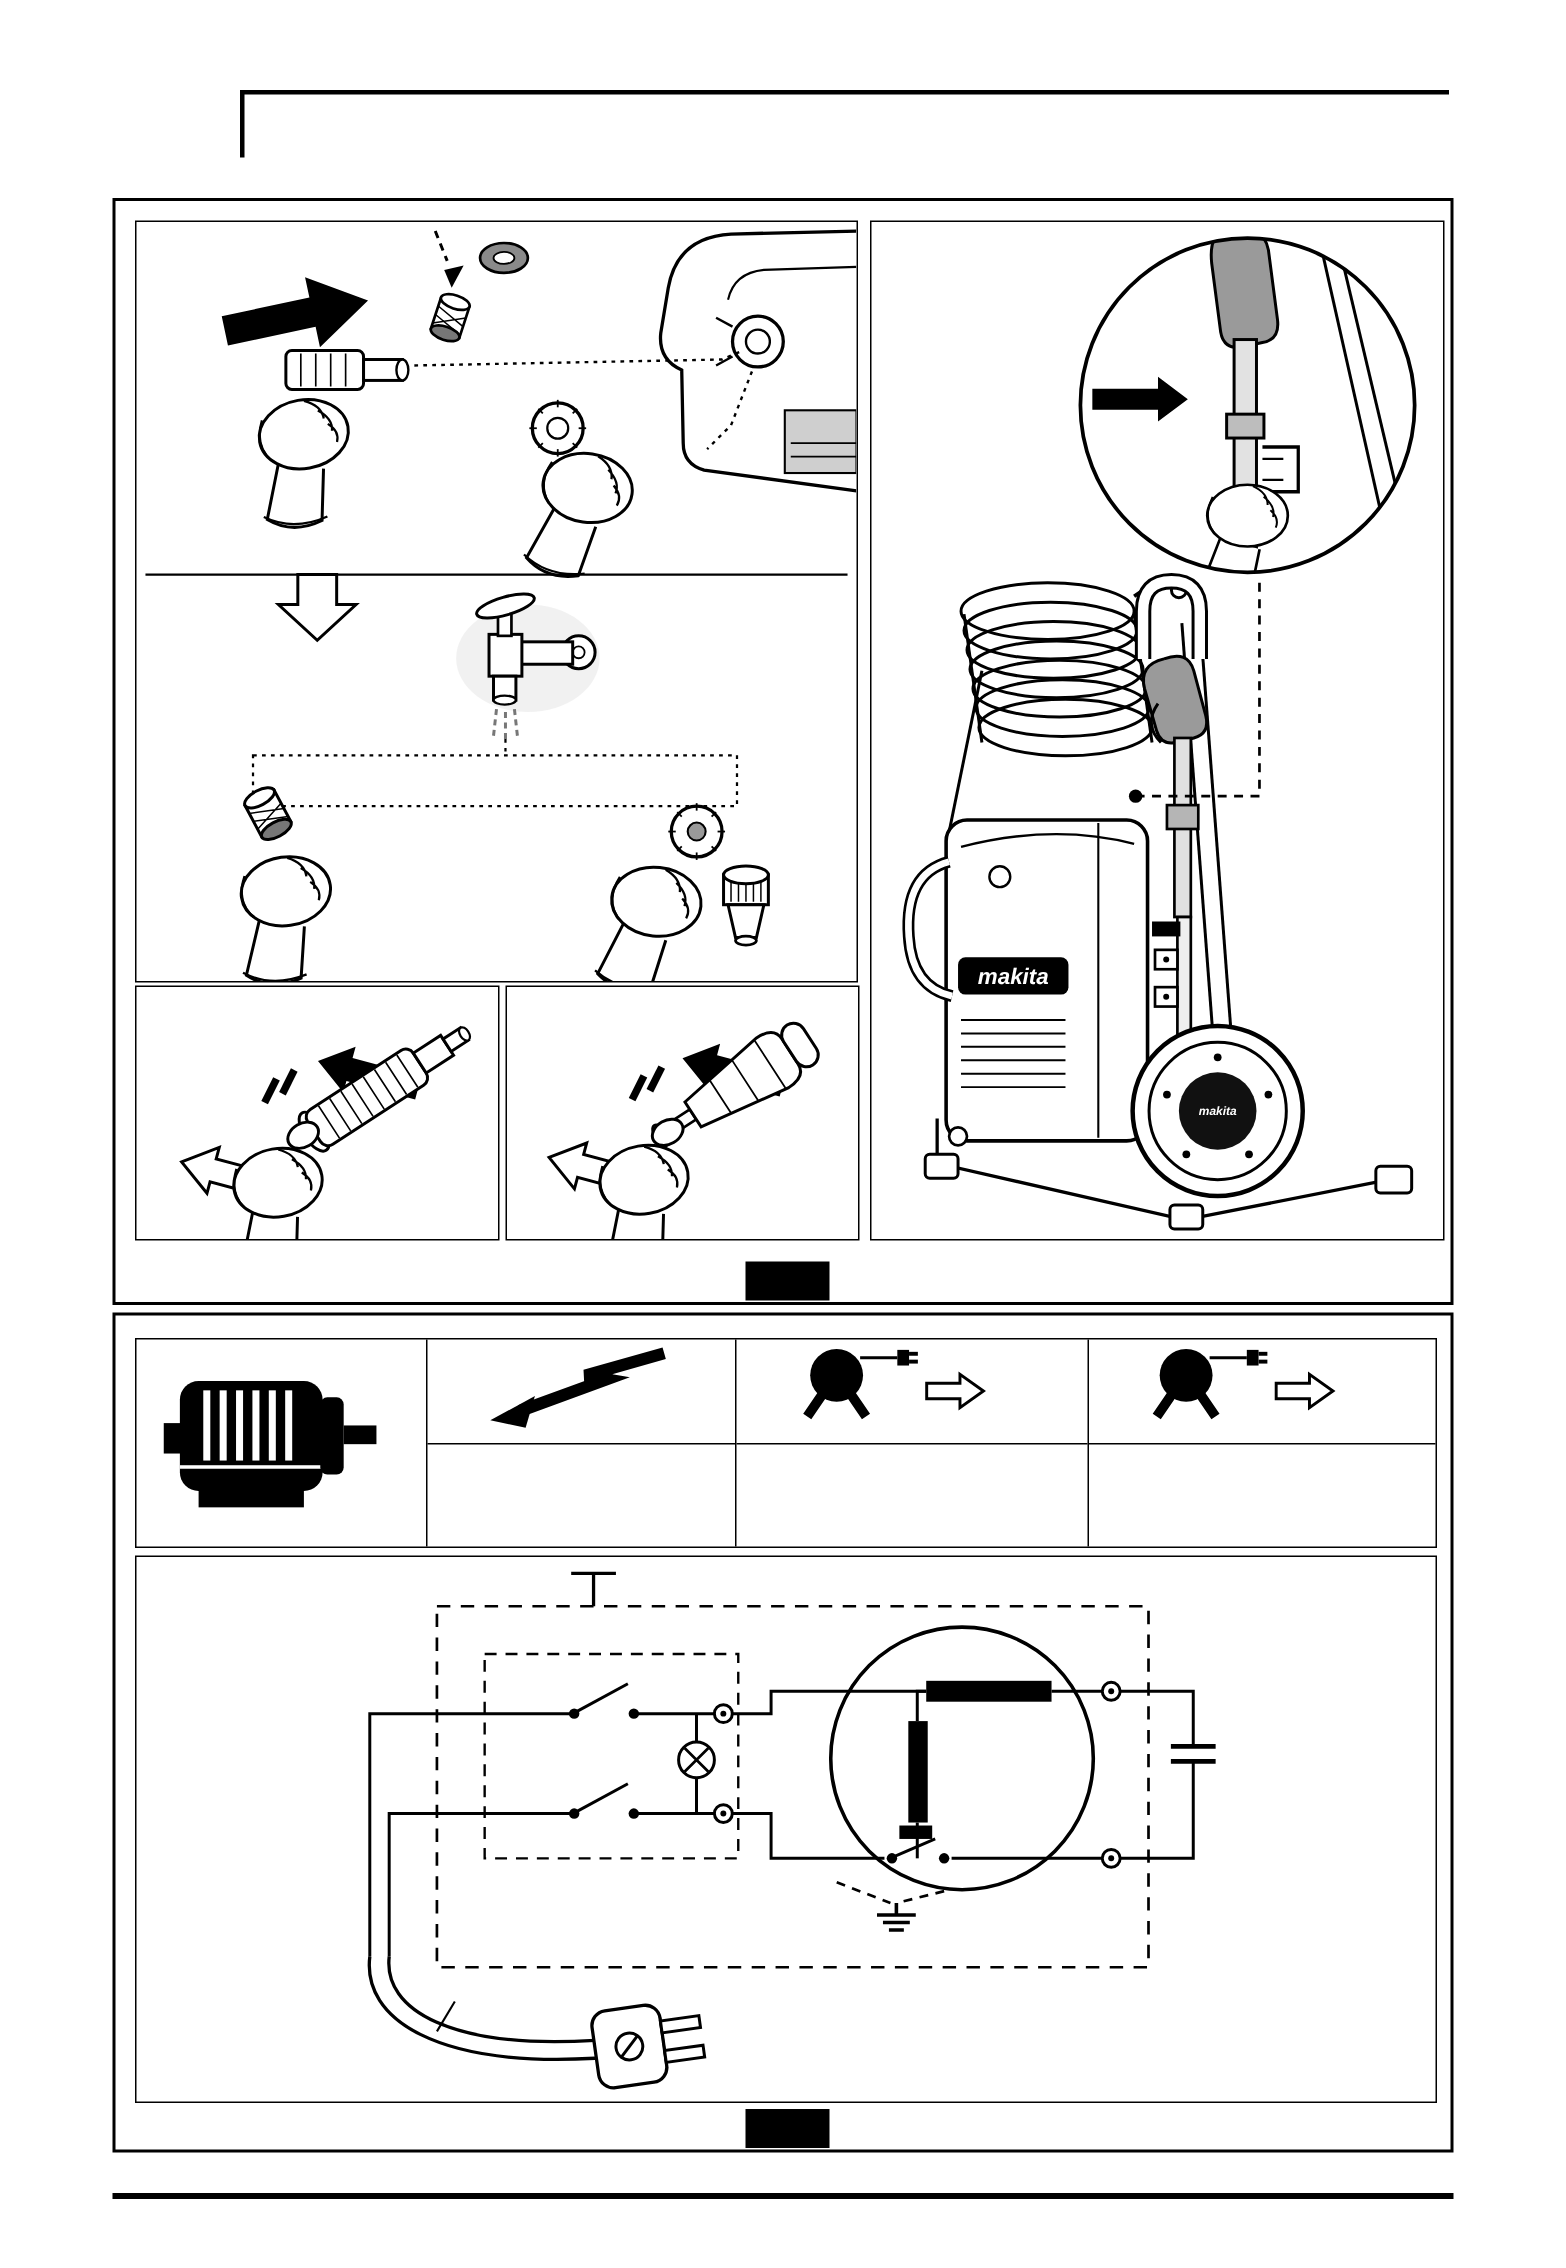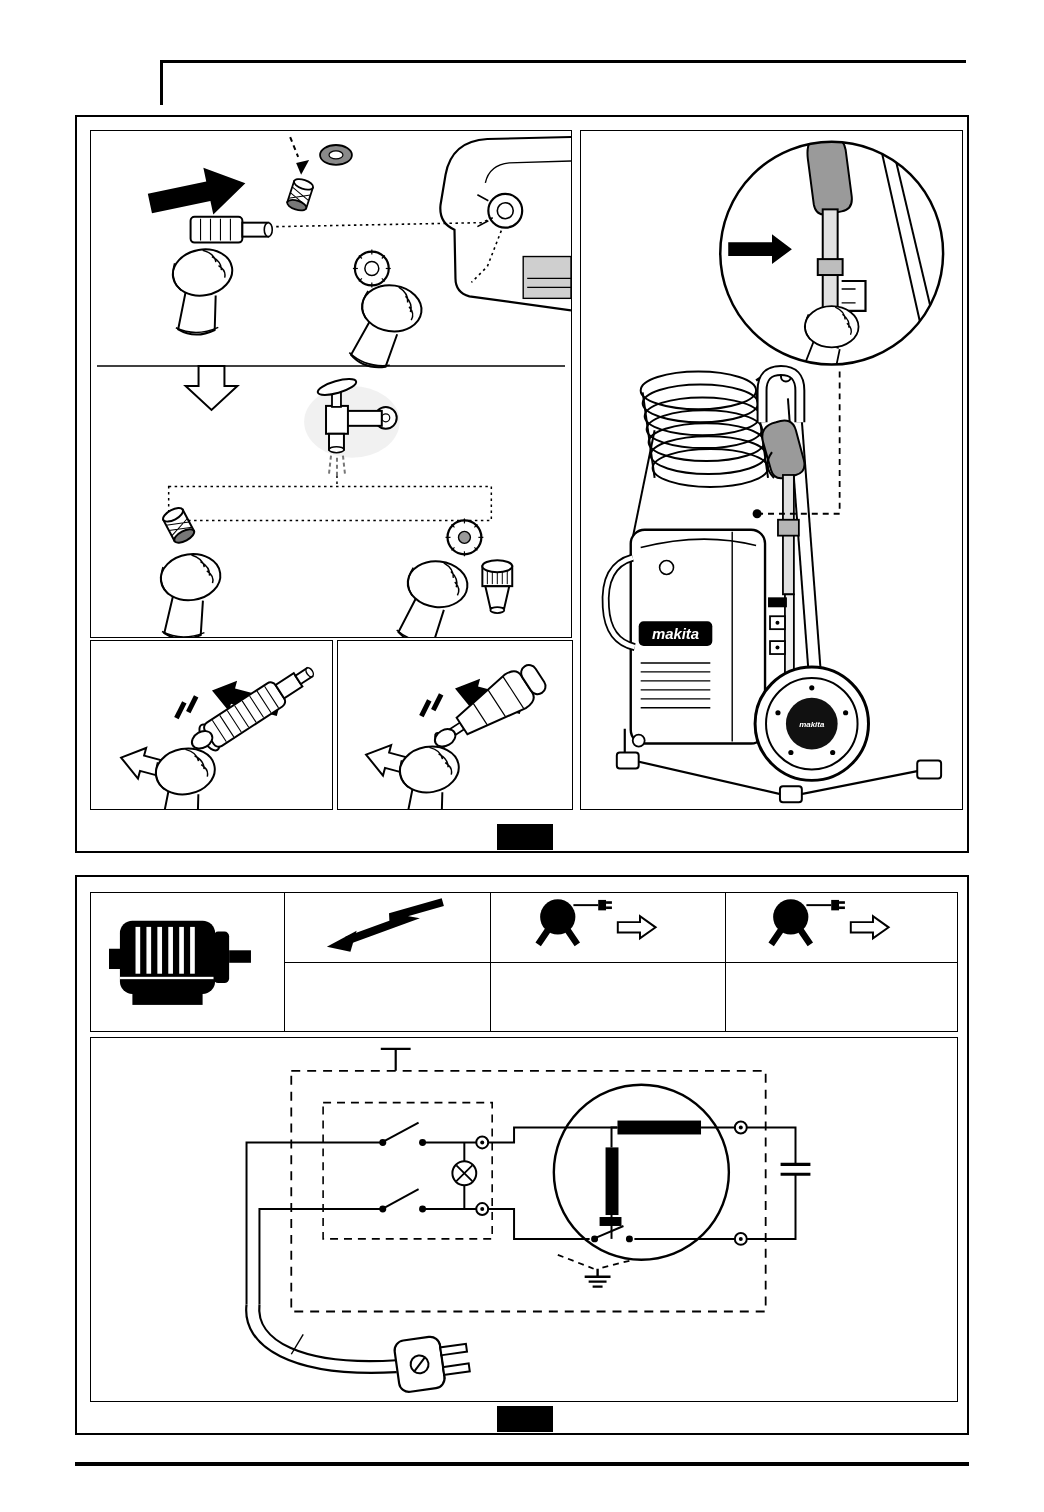--- a/index.html
+++ b/index.html
@@ -31,21 +31,21 @@
         <ellipse cx="0" cy="0" rx="30" ry="23" fill="#fff" stroke="#000" stroke-width="2"></ellipse>
         <path d="M-26,-14 q-8,16 2,28" fill="none" stroke="#000" stroke-width="1.5"></path>
         <path d="M4,-22 q11,5 11,14 M12,-14 q9,7 7,15 M17,-4 q7,6 4,13" fill="none" stroke="#000" stroke-width="1.5"></path>
       </g>
     </defs>
   </svg>
 
   <div class="rule" style="left:160px;top:60px;width:806px;height:2.5px"></div>
   <div class="rule" style="left:160px;top:60px;width:2.5px;height:45px"></div>
 
-  <section class="panel" style="left:75px;top:115px;width:894px;height:738px">
+  <section class="panel" style="left:75px;top:132px;width:894px;height:738px">
 
     <div class="box" style="left:13px;top:13px;width:482px;height:508px">
       <svg viewBox="0 0 482 508">
 
         <g>
           <path d="M482,6 L398,8 Q362,10 356,44 L351,74 Q349,92 365,99 L366,148 Q366,162 380,166 L482,180" fill="#fff" stroke="#000" stroke-width="2.2"></path>
           <path d="M482,30 L420,32 Q400,34 396,52" fill="none" stroke="#000" stroke-width="1.4"></path>
           <rect x="434" y="126" width="48" height="42" fill="#cfcfcf" stroke="#000" stroke-width="1.4"></rect>
           <line x1="438" y1="148" x2="482" y2="148" stroke="#000" stroke-width="1.2"></line>
           <line x1="438" y1="157" x2="482" y2="157" stroke="#000" stroke-width="1.2"></line>

